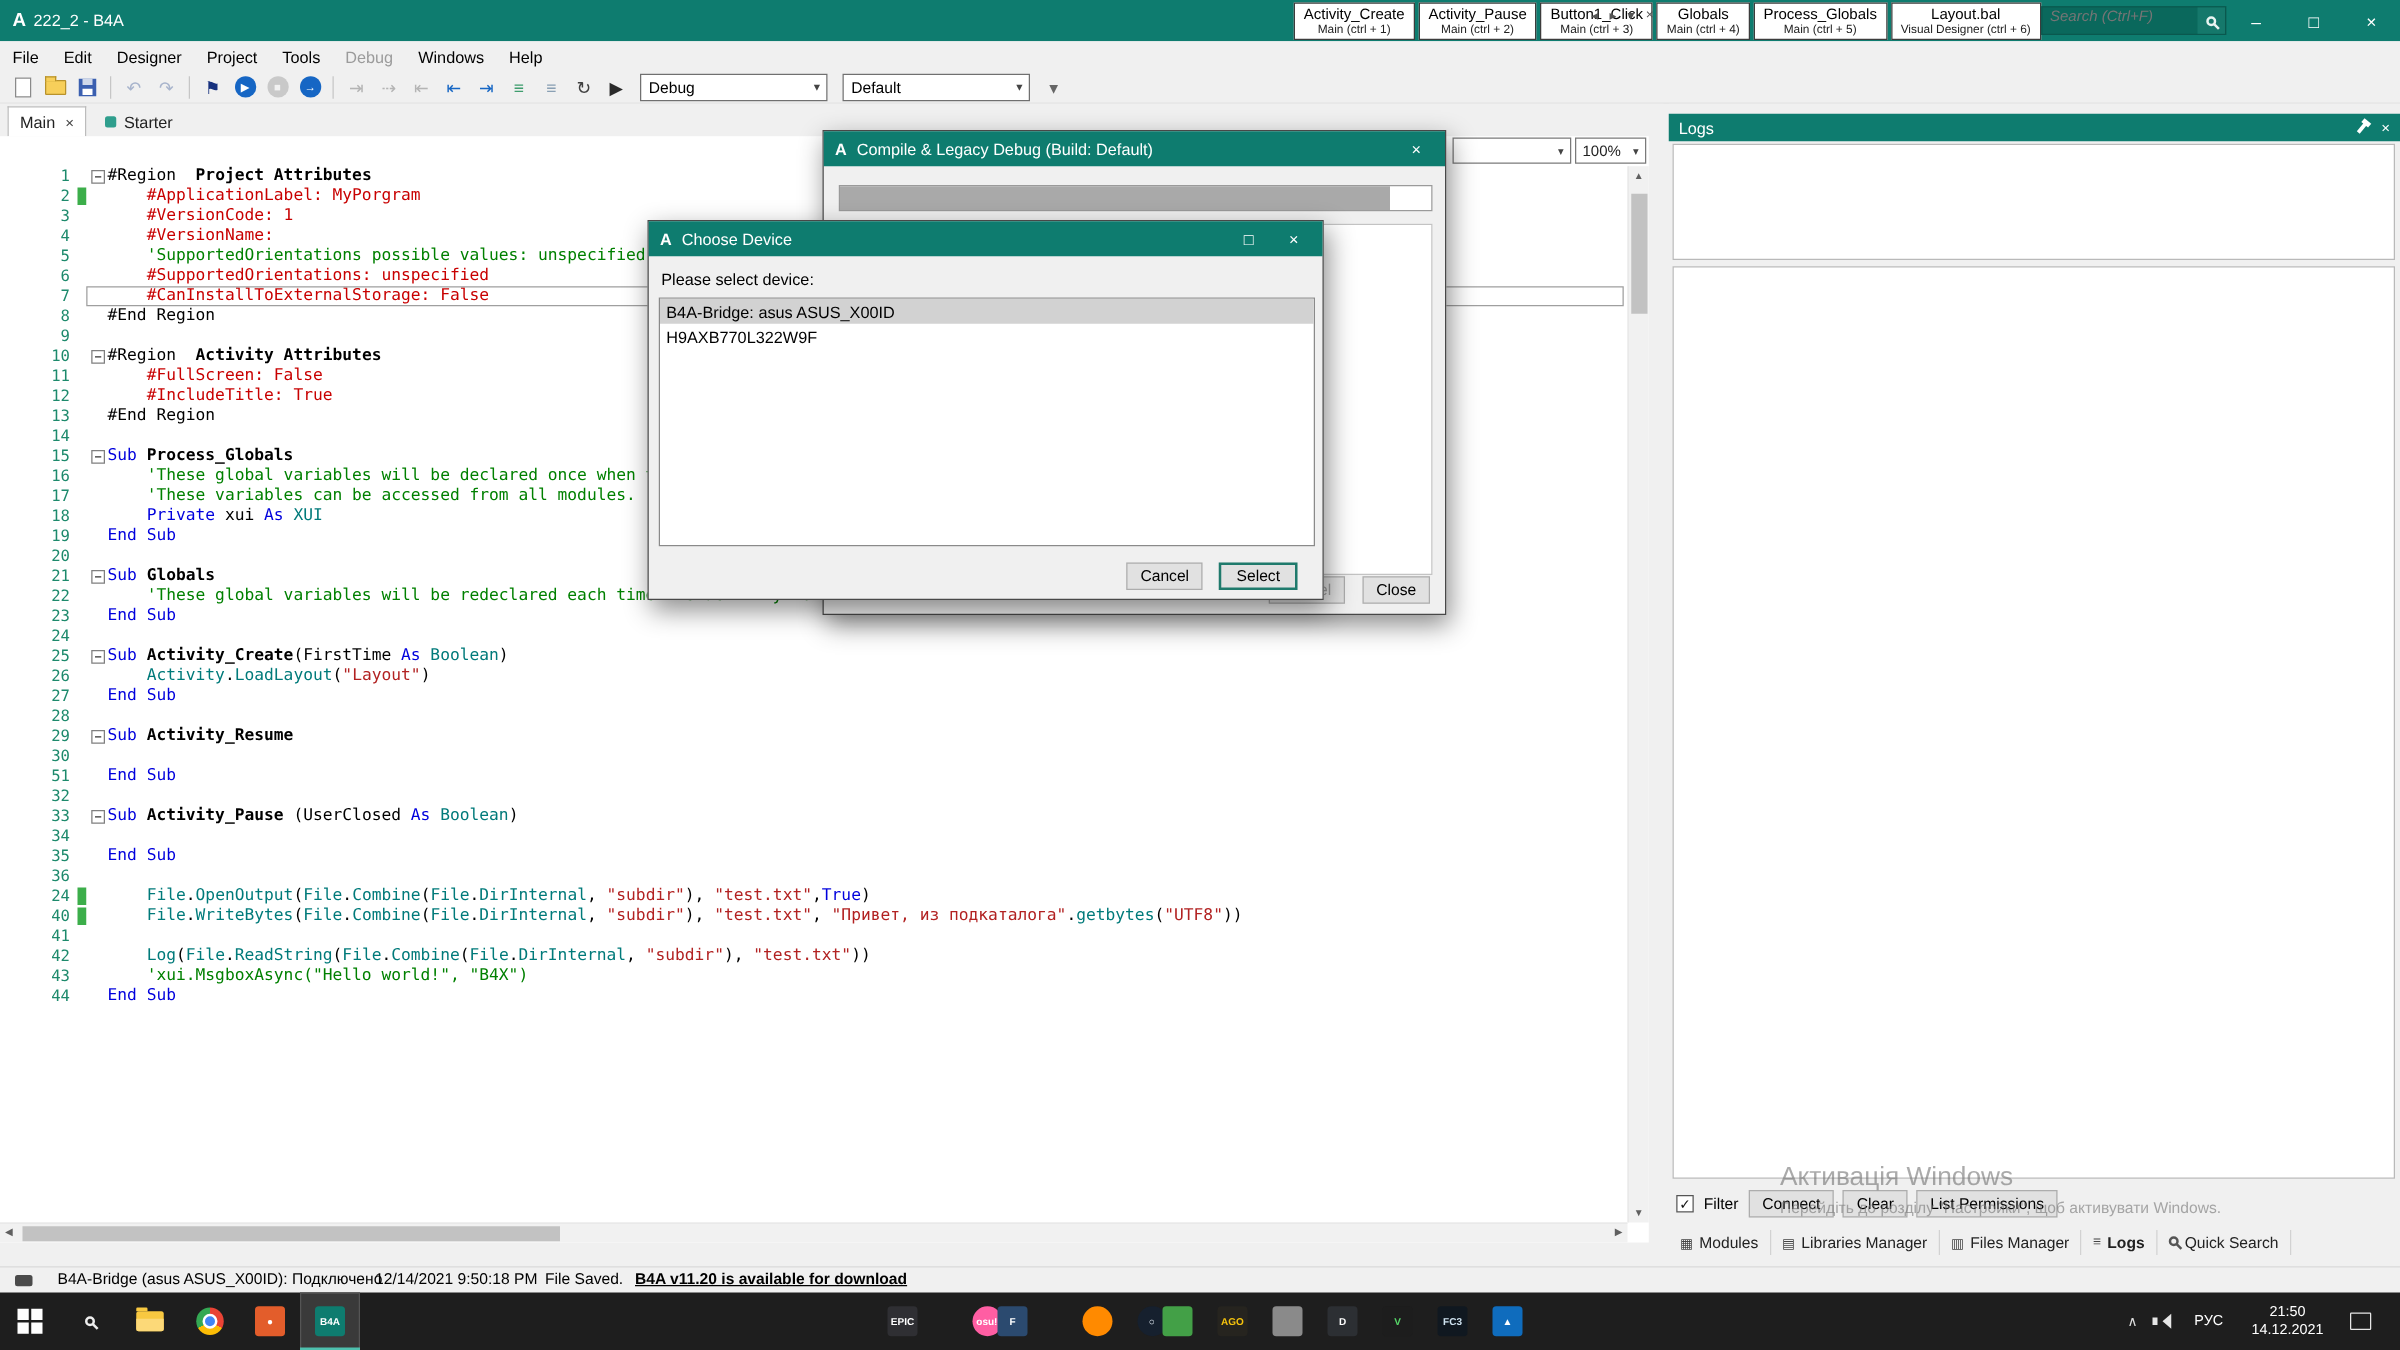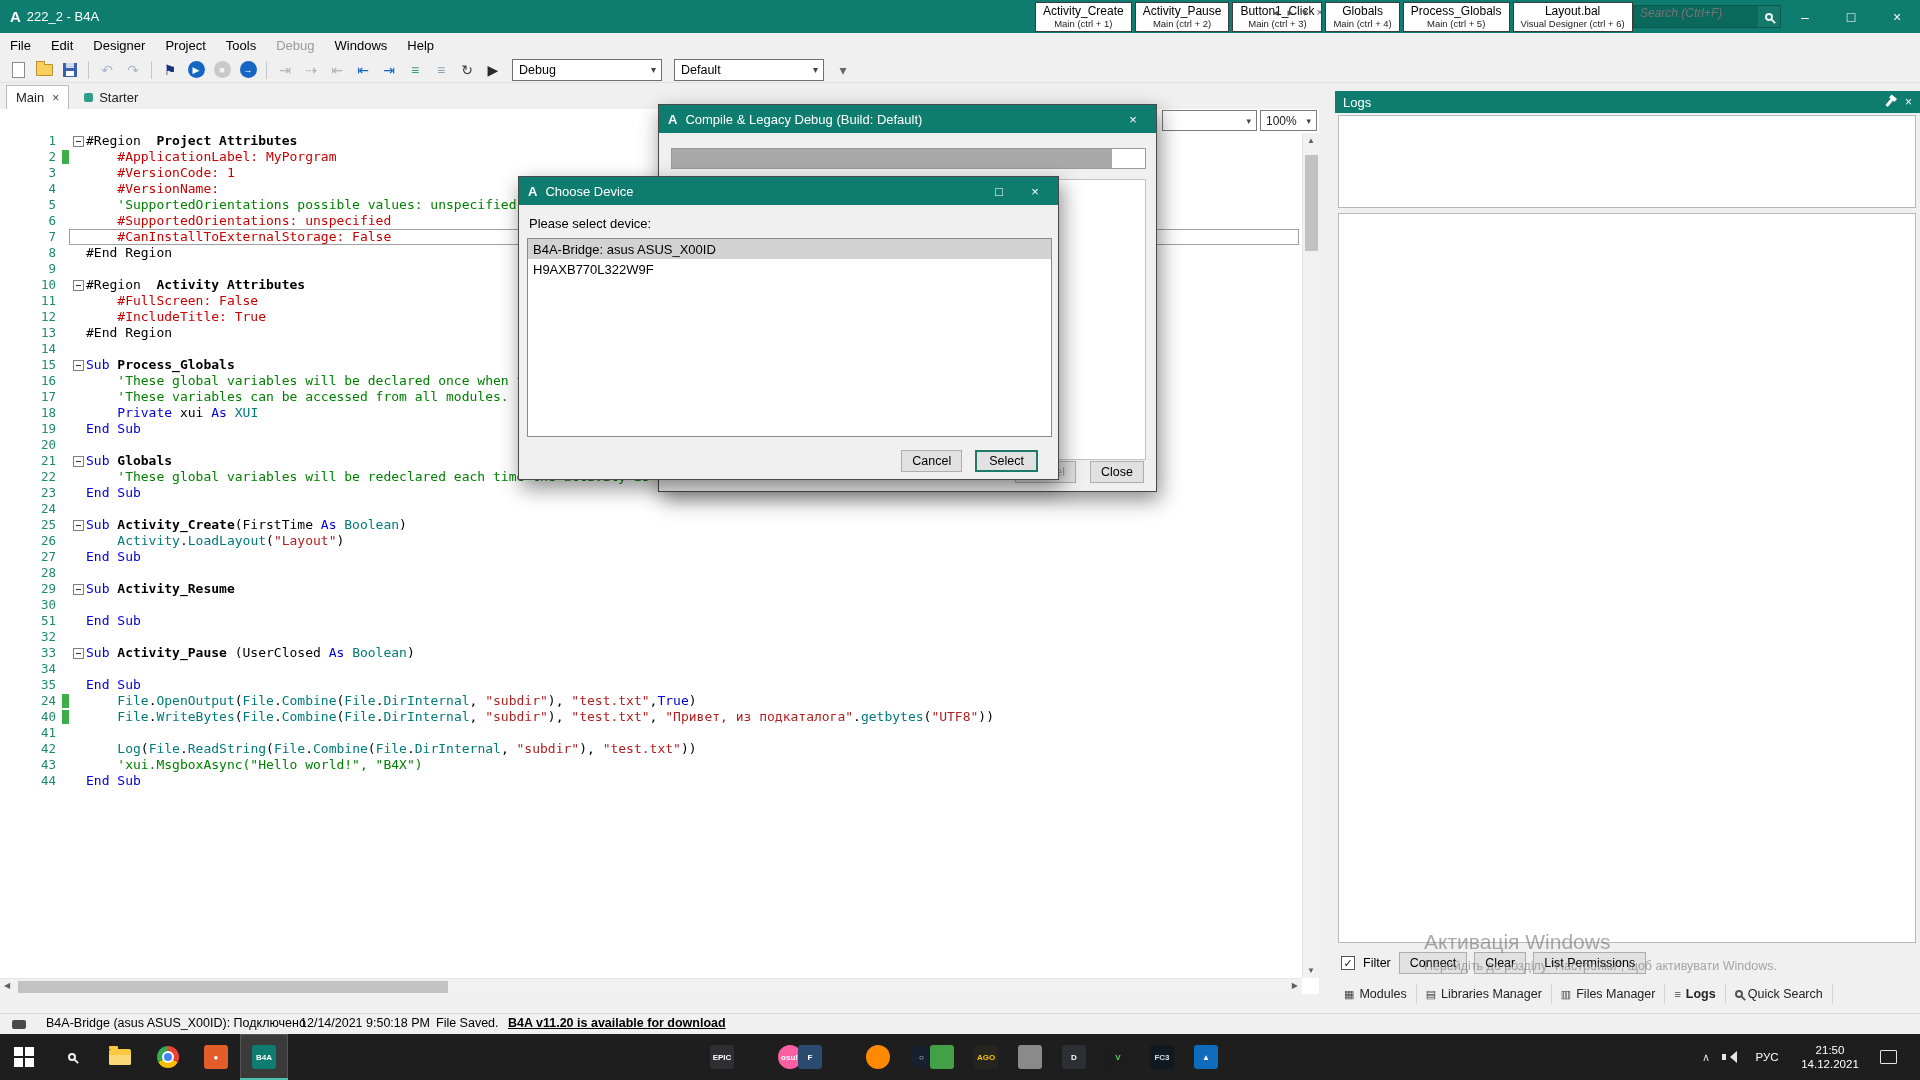--- a/index.html
+++ b/index.html
@@ -511,20 +511,26 @@
           <span class="fold"></span>
           <span class="codetext"></span>
         </div>
         <div class="code-line">
           <span class="ln">35</span>
           <span class="mk"></span>
           <span class="fold"></span>
           <span class="codetext"><span class="sk">End Sub</span></span>
         </div>
         <div class="code-line">
+          <span class="ln">36</span>
+          <span class="mk"></span>
+          <span class="fold"></span>
+          <span class="codetext"></span>
+        </div>
+        <div class="code-line">
           <span class="ln">24</span>
           <span class="mk on"></span>
           <span class="fold"></span>
           <span class="codetext"><span class="sp">    </span><span class="st">File</span><span class="sp">.</span><span class="st">OpenOutput</span><span class="sp">(</span><span class="st">File</span><span class="sp">.</span><span class="st">Combine</span><span class="sp">(</span><span class="st">File</span><span class="sp">.</span><span class="st">DirInternal</span><span class="sp">, </span><span class="ss">"subdir"</span><span class="sp">), </span><span class="ss">"test.txt"</span><span class="sp">,</span><span class="sk">True</span><span class="sp">)</span></span>
         </div>
         <div class="code-line">
           <span class="ln">40</span>
           <span class="mk on"></span>
           <span class="fold"></span>
           <span class="codetext"><span class="sp">    </span><span class="st">File</span><span class="sp">.</span><span class="st">WriteBytes</span><span class="sp">(</span><span class="st">File</span><span class="sp">.</span><span class="st">Combine</span><span class="sp">(</span><span class="st">File</span><span class="sp">.</span><span class="st">DirInternal</span><span class="sp">, </span><span class="ss">"subdir"</span><span class="sp">), </span><span class="ss">"test.txt"</span><span class="sp">, </span><span class="ss">"Привет, из подкаталога"</span><span class="sp">.</span><span class="st">getbytes</span><span class="sp">(</span><span class="ss">"UTF8"</span><span class="sp">))</span></span>

